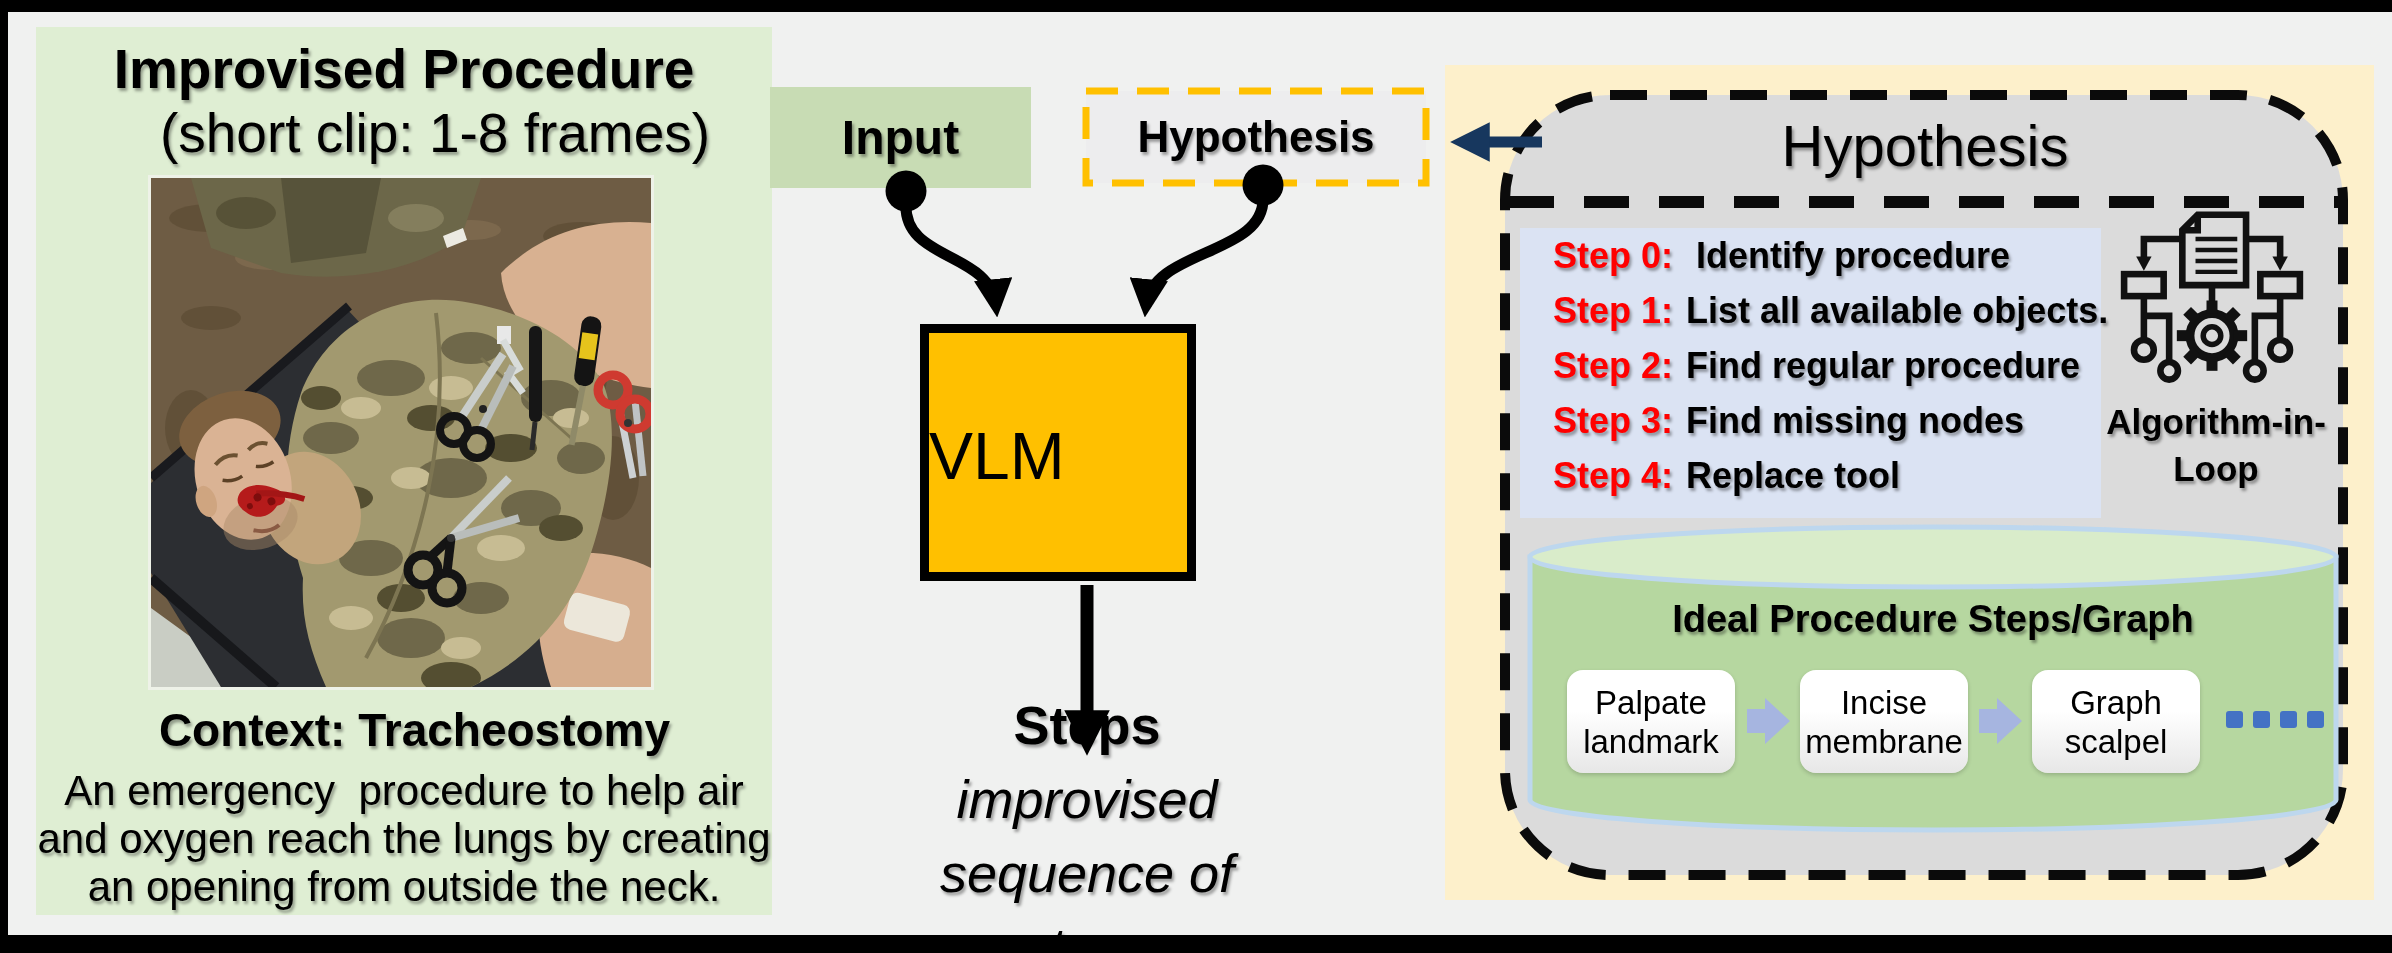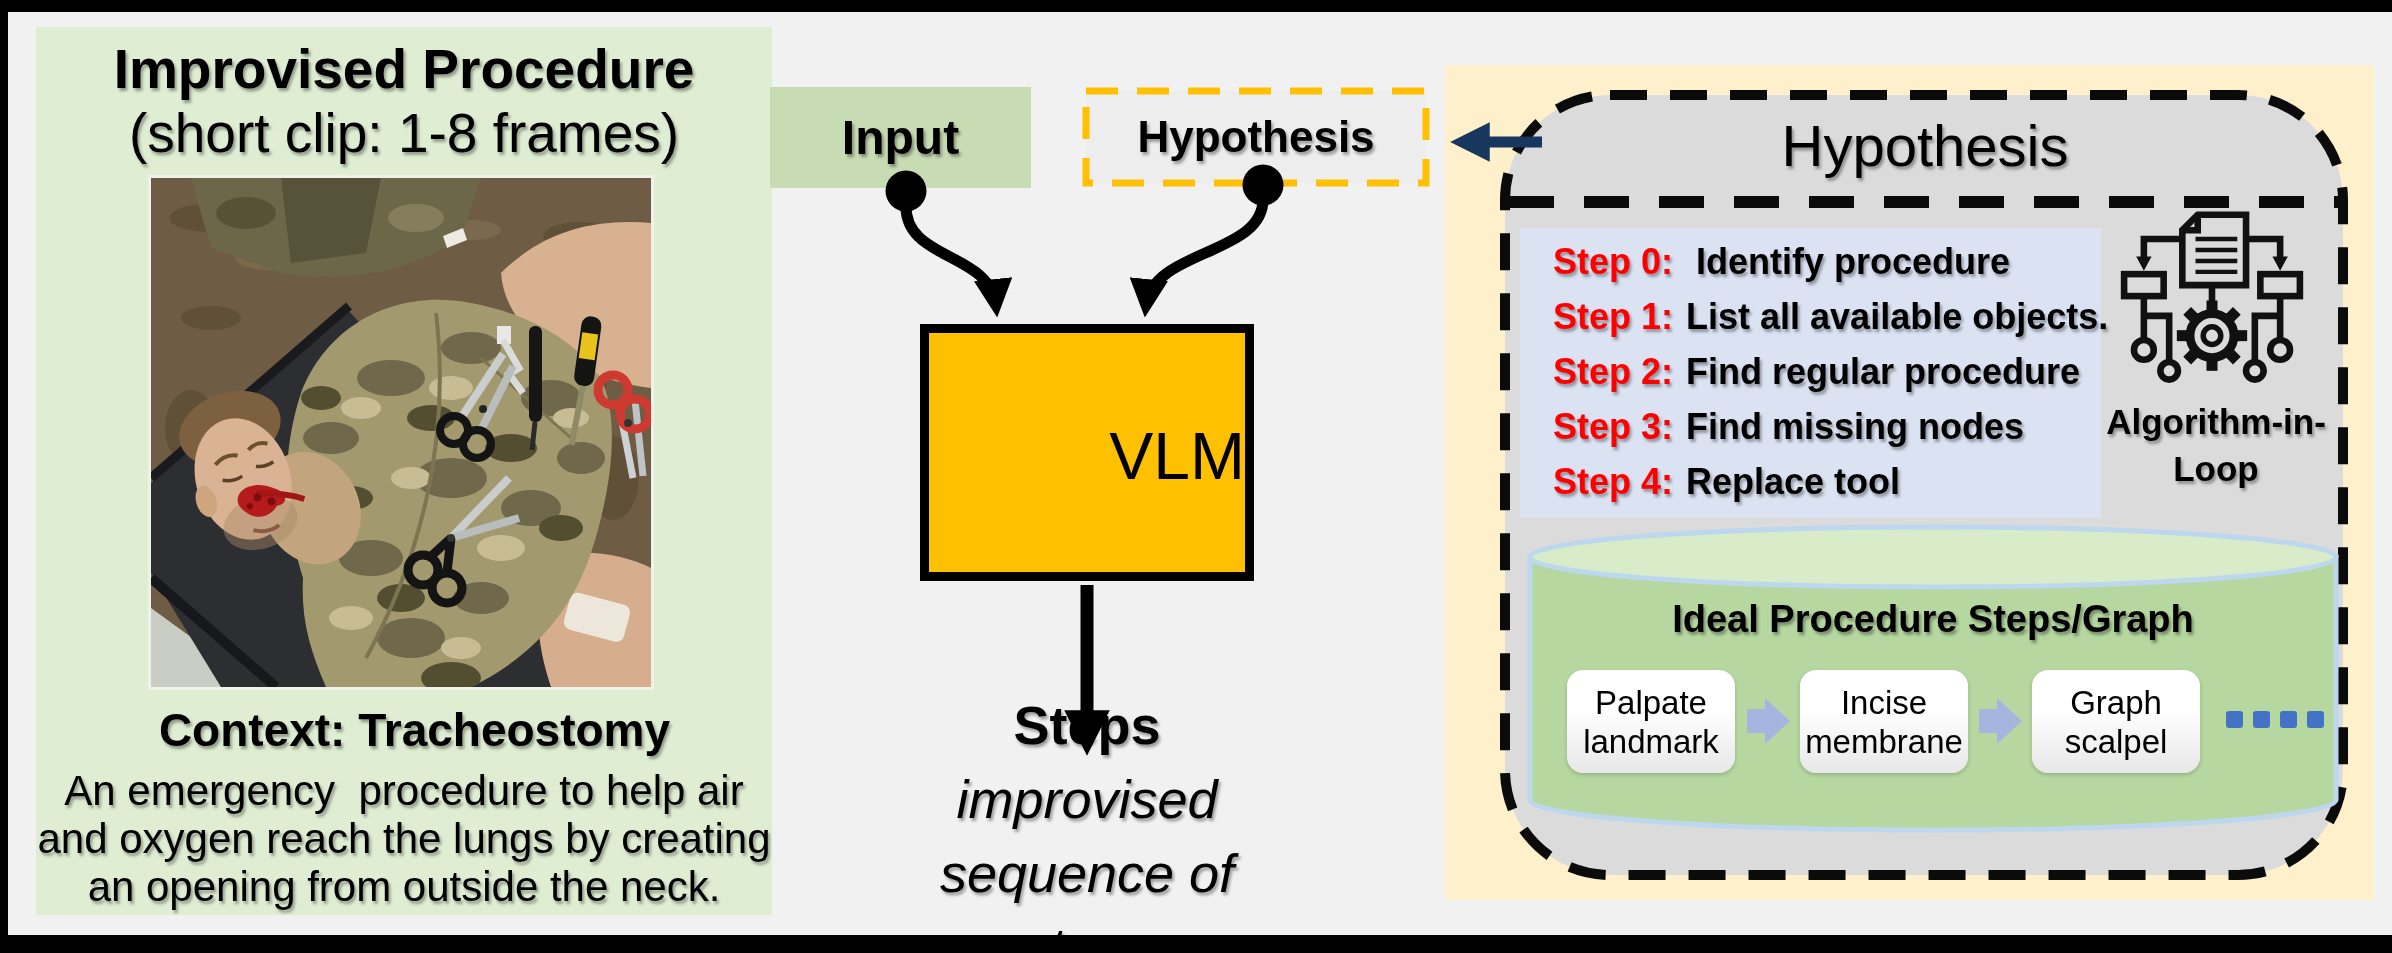--- a/index.html
+++ b/index.html
@@ -4,46 +4,46 @@
 <style>
   html,body{margin:0;padding:0;background:#000;}
   #root{position:relative;width:2392px;height:953px;background:var(--frame_black,#000);
         overflow:hidden;font-family:"Liberation Sans",sans-serif;color:#000;}
   .t-shadow{text-shadow:2px 3px 3px rgba(0,0,0,.35);}
   .canvas{position:absolute;left:8px;top:12px;width:2384px;height:923px;background:var(--canvas_bg,#F0F1F0);}
 
   
   .panel-left{position:absolute;left:36px;top:27px;width:736px;height:888px;background:var(--panel_green,#DFEED3);}
   .lp-title{position:absolute;left:0;top:10px;width:100%;text-align:center;font-size:55px;font-weight:bold;}
-  .lp-sub{position:absolute;left:0;top:74px;width:100%;text-align:center;font-size:55px;}
+  .lp-sub{position:absolute;left:0;top:74px;width:100%;text-align:center;font-size:55px;padding-left:31px;}
   .photo{position:absolute;left:112px;top:148px;width:500px;height:509px;border:3px solid #eef2e8;box-sizing:content-box;background:#6e5c44;overflow:hidden;}
   .photo svg{display:block;}
   .ctx{position:absolute;left:0;top:676px;width:100%;text-align:center;}
   .ctx-title{font-size:46px;font-weight:bold;margin-bottom:10px;padding-left:21px;}
   .ctx-line{font-size:42px;line-height:48px;white-space:pre;}
 
   
   .input-box{position:absolute;left:770px;top:87px;width:261px;height:101px;background:var(--input_green,#C8DCB4);
              display:flex;align-items:center;justify-content:center;font-size:48px;font-weight:bold;text-align:right;}
   .hyp-label{position:absolute;left:1086px;top:91px;width:340px;height:92px;line-height:92px;text-align:center;
              font-size:44px;font-weight:bold;}
-  .vlm-box{position:absolute;left:920px;top:324px;width:334px;height:257px;background:var(--accent_gold,#FFC000);
-           border:9px solid #000;box-sizing:border-box;display:flex;align-items:center;justify-content:flex-end;
+  .vlm-box{position:absolute;left:920px;top:324px;width:276px;height:257px;background:var(--accent_gold,#FFC000);
+           border:9px solid #000;box-sizing:border-box;display:flex;align-items:center;justify-content:flex-start;
            font-size:66px;padding-top:6px;}
   .output{position:absolute;left:887px;top:688px;width:400px;text-align:center;line-height:74px;}
   .out-title{font-size:54px;font-weight:bold;}
   .out-sub{font-size:54px;font-style:italic;}
 
   .overlay{position:absolute;left:0;top:0;width:2392px;height:953px;pointer-events:none;}
 
   
   .panel-yellow{position:absolute;left:1445px;top:65px;width:929px;height:835px;background:var(--panel_yellow,#FDF0CB);}
   .hp-title{position:absolute;left:1605px;top:112px;width:640px;text-align:center;font-size:58px;}
   .steps{position:absolute;left:1520px;top:228px;width:581px;height:290px;background:var(--steps_blue,#DBE3F3);
-         padding-top:6px;box-sizing:border-box;}
+         padding-top:0;box-sizing:border-box;}
   .step-row{height:55px;line-height:55px;padding-left:33px;font-size:36px;font-weight:bold;white-space:pre;}
   .step-label{color:var(--step_red,#FF0000);margin-right:13px;}
   .algo-icon{position:absolute;left:2116px;top:206px;}
   .algo-label{position:absolute;left:2100px;top:398px;width:232px;text-align:center;font-size:35px;font-weight:bold;line-height:47px;}
   .cyl-title{position:absolute;left:1583px;top:598px;width:700px;text-align:center;font-size:38px;font-weight:bold;}
   .node{position:absolute;top:670px;width:168px;height:103px;border-radius:16px;
         background:linear-gradient(180deg,#ffffff 40%,#e7e7e7 100%);box-shadow:0 2px 4px rgba(0,0,0,.18);
         display:flex;flex-direction:column;align-items:center;justify-content:center;
         font-size:33px;line-height:39px;text-align:center;}
   .node-1{left:1567px;} .node-2{left:1800px;} .node-3{left:2032px;}

